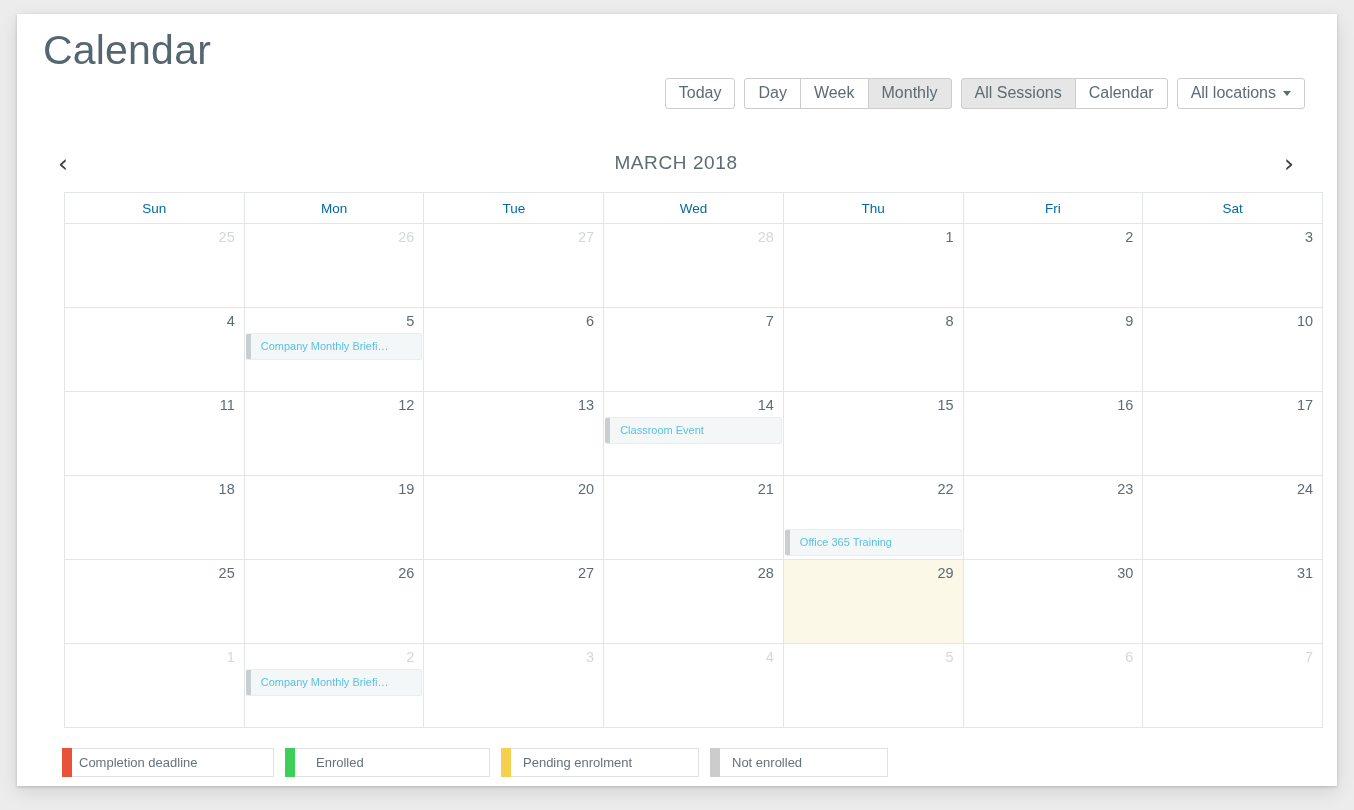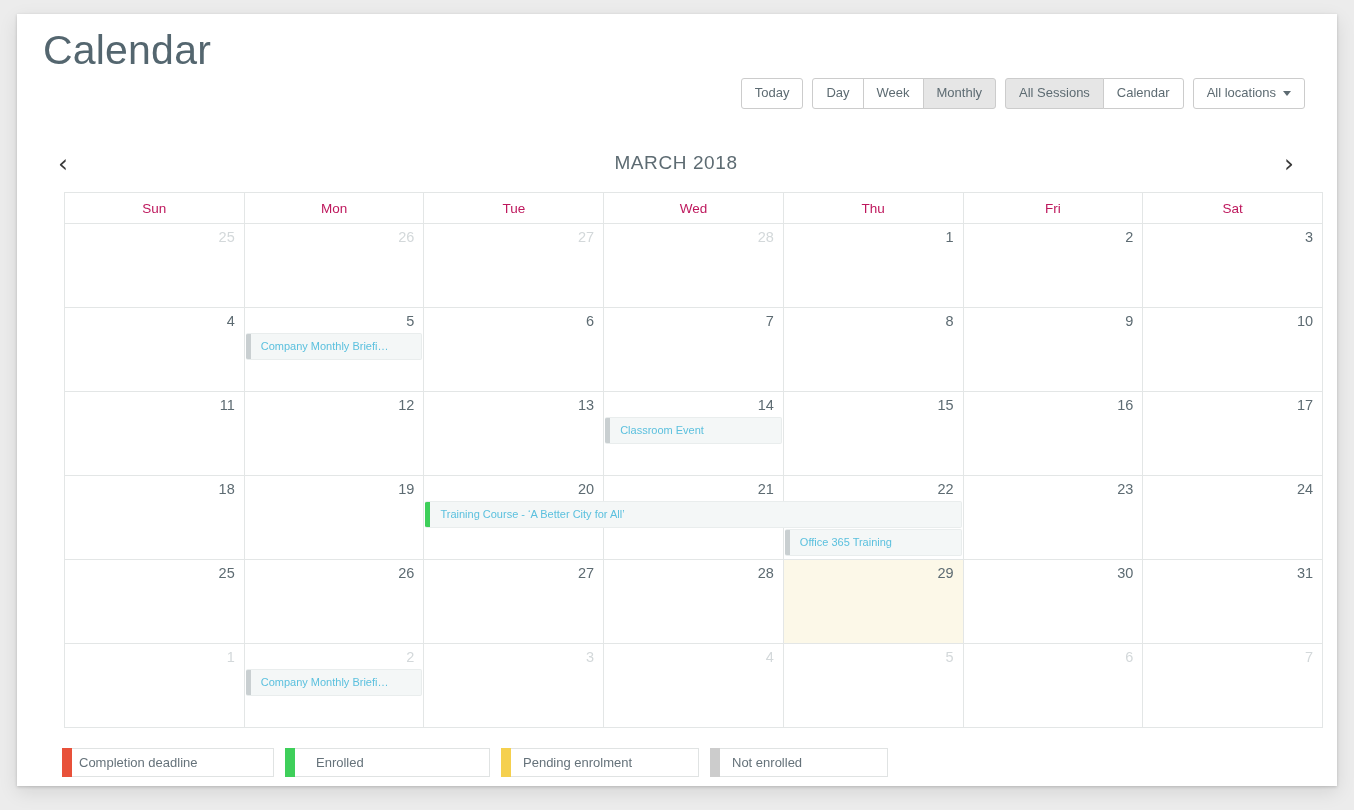--- a/index.html
+++ b/index.html
@@ -45,21 +45,21 @@
     align-items: flex-start;
   }
   .btn-group {
     display: flex;
     margin-left: 9px;
   }
   .btn {
     border: 1px solid #cccccc;
     background: #ffffff;
     color: #5d6b72;
-    font-size: 13px;
+    font-size: 16px;
     font-family: "Liberation Sans", sans-serif;
     padding: 7px 13px 8px 13px;
     line-height: 1.15;
     cursor: pointer;
     border-radius: 3px;
     white-space: nowrap;
     box-sizing: border-box;
     height: 31px;
     display: flex;
     align-items: center;
@@ -136,21 +136,21 @@
   .cal-head {
     display: flex;
   }
   .cal-head .dow {
     flex: 1 1 0;
     box-sizing: border-box;
     border-right: 1px solid #e3e6e6;
     border-bottom: 1px solid #e3e6e6;
     text-align: center;
     font-size: 13.5px;
-    color: #be185d;
+    color: #0369a1;
     padding: 9px 0 10px 0;
     height: 31px;
     line-height: 14px;
   }
   .week {
     display: flex;
     position: relative;
     height: 84px;
   }
   .day-cell {
@@ -383,24 +383,20 @@
           <div class="day-cell">
             <div class="day-num">22</div>
           </div>
           <div class="day-cell">
             <div class="day-num">23</div>
           </div>
           <div class="day-cell">
             <div class="day-num">24</div>
           </div>
           <div class="events-layer">
-            <div class="event" style="left: calc(28.5714% + 1px); width: calc(42.8571% - 3px); top: 25px;">
-              <span class="bar" style="background: rgb(62, 207, 90);"></span>
-              <span class="etitle">Training Course - ‘A Better City for All’</span>
-            </div>
             <div class="event" style="left: calc(57.1429% + 1px); width: calc(14.2857% - 3px); top: 53px;">
               <span class="bar" style="background: rgb(201, 207, 209);"></span>
               <span class="etitle">Office 365 Training</span>
             </div>
           </div>
         </div>
         <div class="week">
           <div class="day-cell">
             <div class="day-num">25</div>
           </div>

